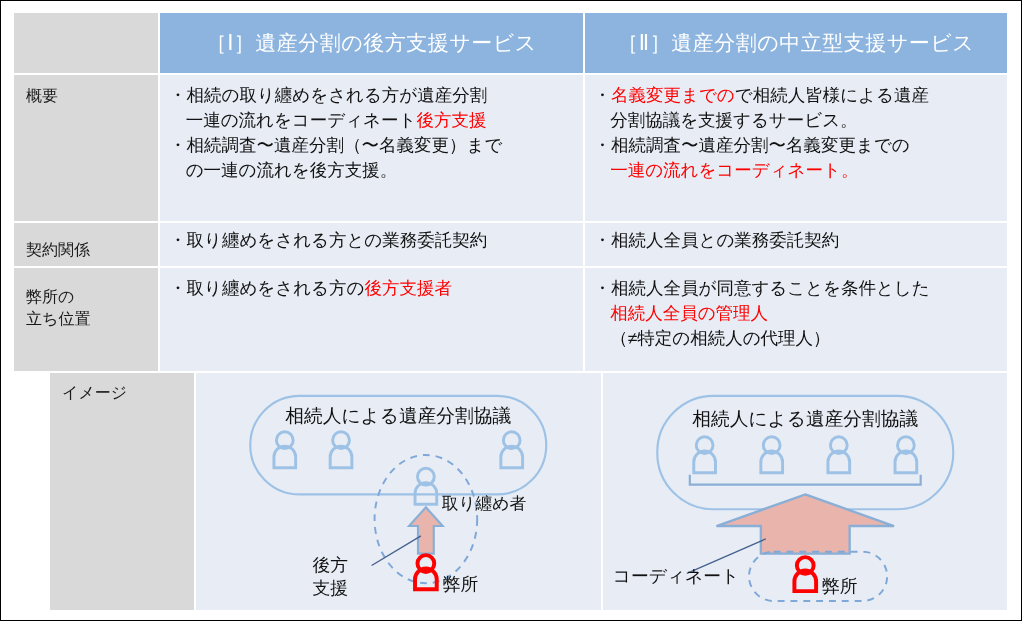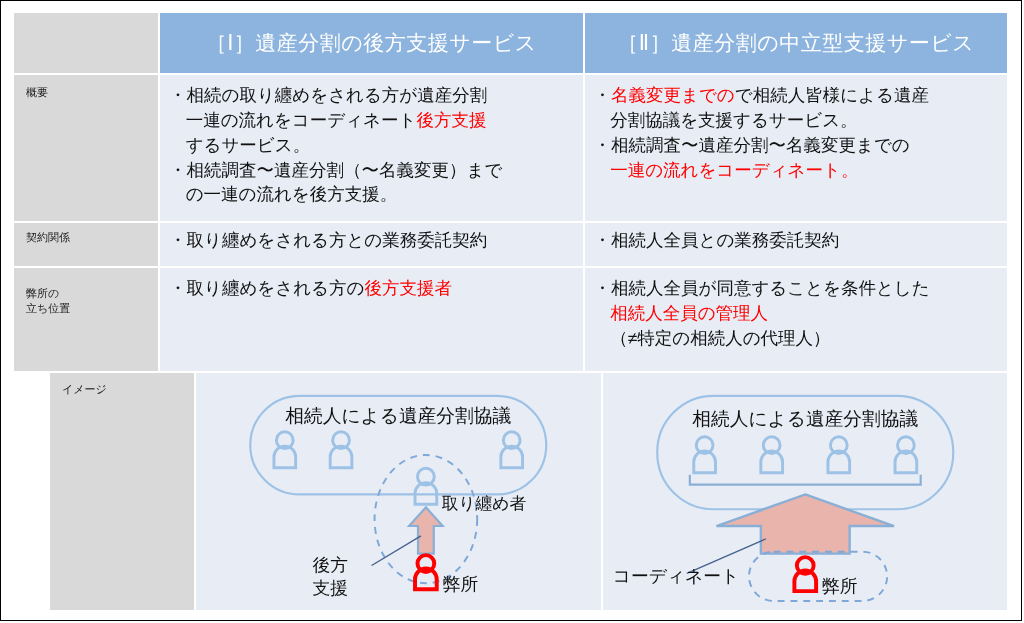--- a/index.html
+++ b/index.html
@@ -49,21 +49,21 @@
     position: relative;
   }
   .cell:last-child { border-right: none; }
   .row-image .cell { border-bottom: none; }
 
   .label-cell {
     width: 146px;
     flex: 0 0 146px;
     background: #d9d9d9;
     color: #1a1a1a;
-    font-size: 11px;
+    font-size: 16px;
     line-height: 1.35;
     padding: 10px 0 0 12px;
   }
   .label-cell.header-blank { background: #d9d9d9; }
 
   .col-cell {
     flex: 1 1 0;
     background: #e8edf5;
   }
   .col-cell.head {
@@ -98,37 +98,36 @@
       <div class="cell col-cell head">［Ⅰ］遺産分割の後方支援サービス</div>
       <div class="cell col-cell head">［Ⅱ］遺産分割の中立型支援サービス</div>
     </div>
 
     <div class="row row-gaiyou">
       <div class="cell label-cell">概要</div>
       <div class="cell col-cell">
         <div class="body-text">
           <span class="ln">・相続の取り纏めをされる方が遺産分割</span>
           <span class="ln ind"><span>一連の流れをコーディネート</span><span class="red">後方支援</span></span>
-          <span class="ln ind">するサービス。</span>
           <span class="ln">・相続調査〜遺産分割（〜名義変更）まで</span>
           <span class="ln ind">の一連の流れを後方支援。</span>
         </div>
       </div>
       <div class="cell col-cell">
         <div class="body-text">
           <span class="ln"><span>・</span><span class="red">名義変更までの</span><span>で相続人皆様による遺産</span></span>
           <span class="ln ind">分割協議を支援するサービス。</span>
           <span class="ln">・相続調査〜遺産分割〜名義変更までの</span>
           <span class="ln ind red">一連の流れをコーディネート。</span>
         </div>
       </div>
     </div>
 
     <div class="row row-keiyaku">
-      <div class="cell label-cell" style="padding-top:7px;">契約関係</div>
+      <div class="cell label-cell" style="padding-top:16px;">契約関係</div>
       <div class="cell col-cell">
         <div class="body-text" style="padding-top:5px;">
           <span class="ln">・取り纏めをされる方との業務委託契約</span>
         </div>
       </div>
       <div class="cell col-cell">
         <div class="body-text" style="padding-top:5px;">
           <span class="ln">・相続人全員との業務委託契約</span>
         </div>
       </div>

